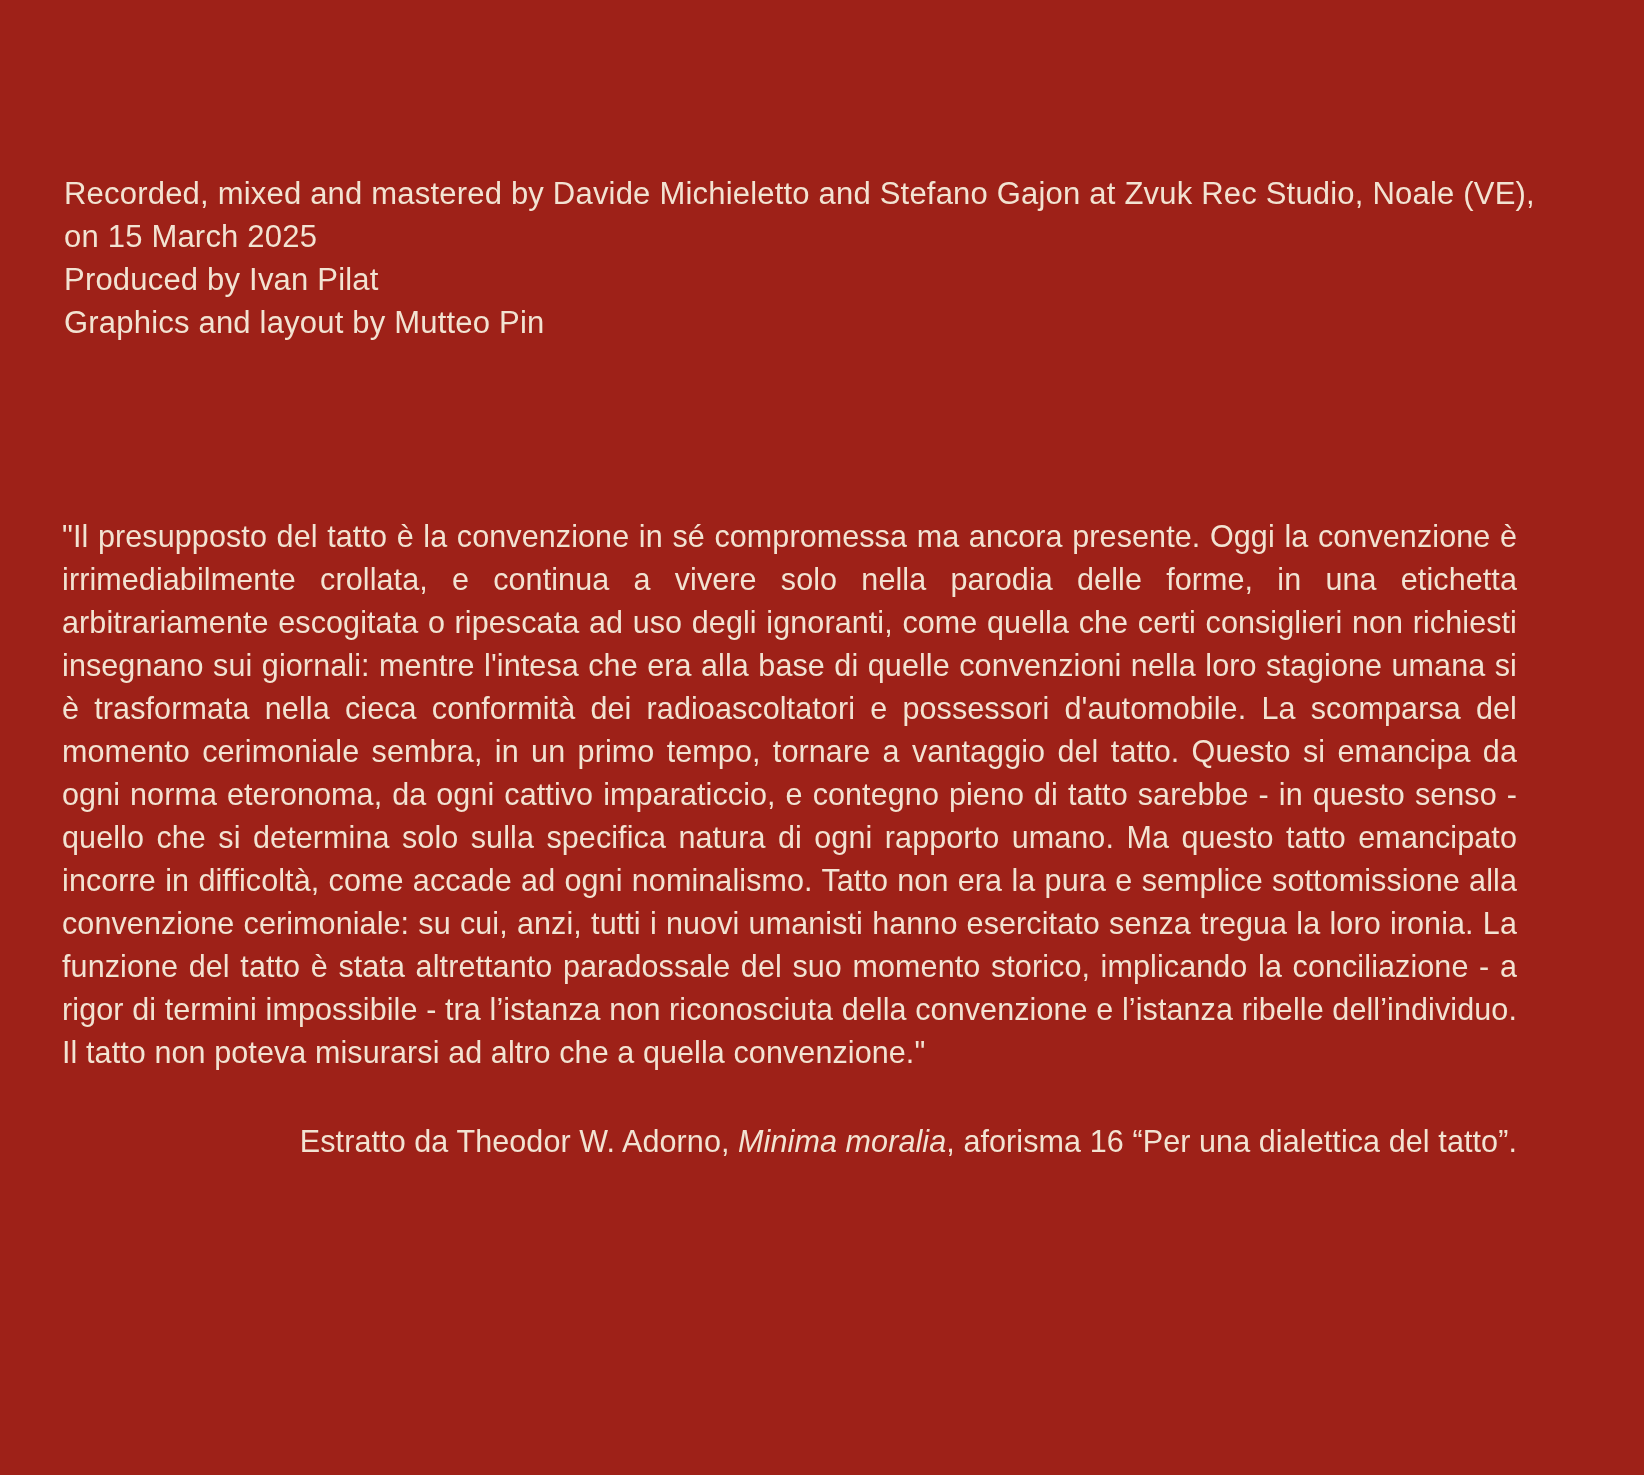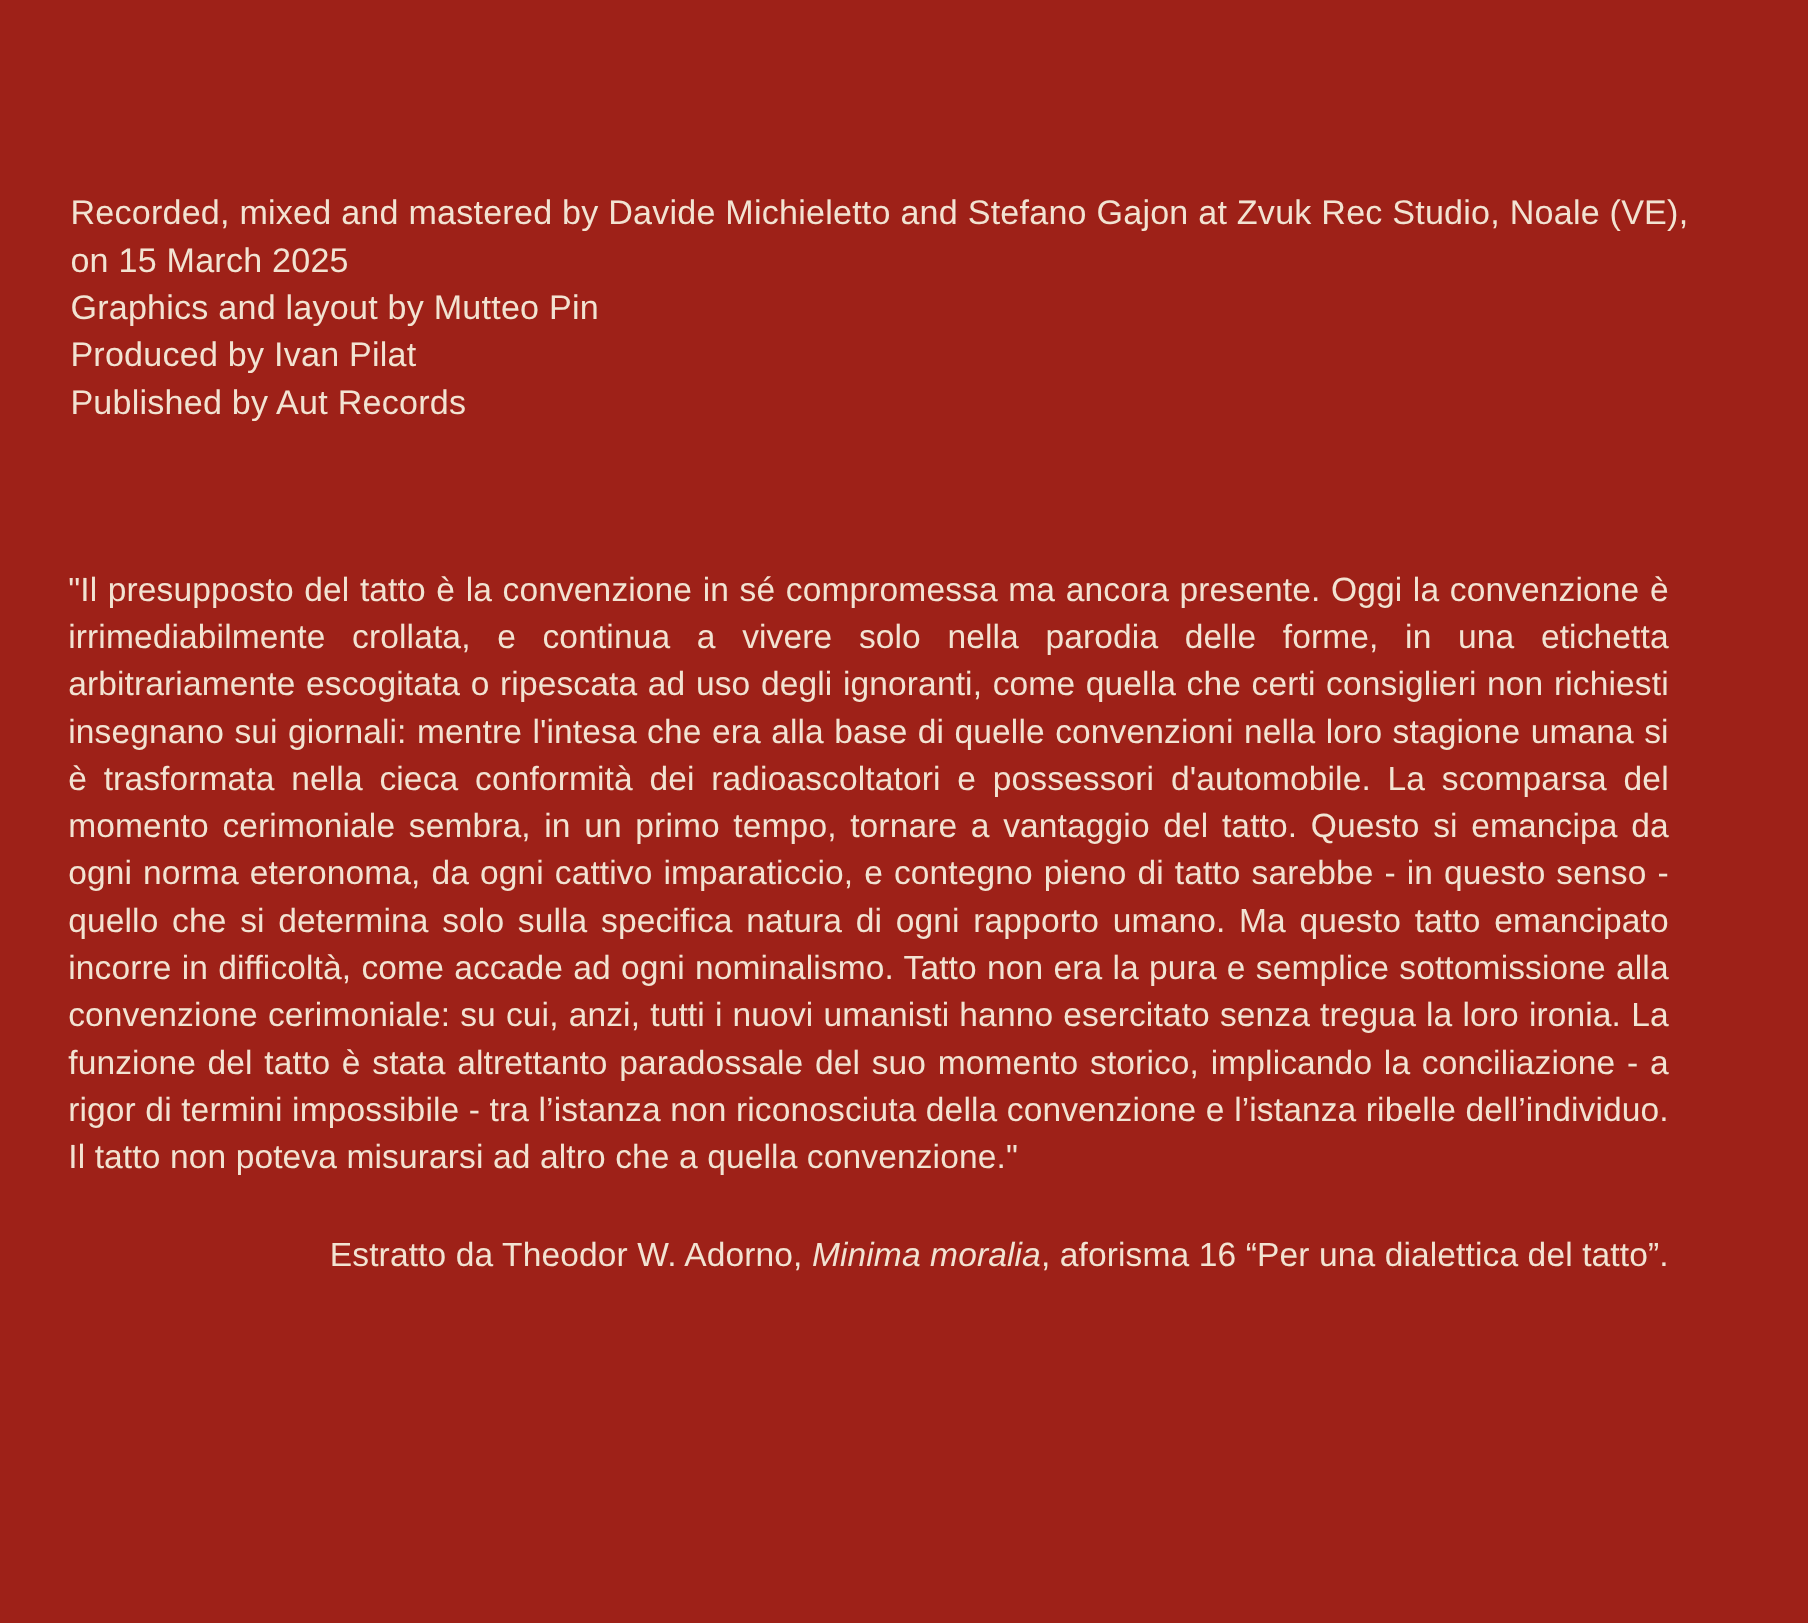--- a/index.html
+++ b/index.html
@@ -59,23 +59,22 @@
     font-style: italic;
   }
 </style>
 </head>
 <body>
 
 <div class="page">
 
   <div class="credits">
     <span class="line">Recorded, mixed and mastered by Davide Michieletto and Stefano Gajon at Zvuk Rec Studio, Noale (VE), on 15 March 2025</span>
+    <span class="line">Produced by Ivan Pilat</span>
     <span class="line">Graphics and layout by Mutteo Pin</span>
-    <span class="line">Produced by Ivan Pilat</span>
-    <span class="line">Published by Aut Records</span>
   </div>
 
   <div class="quote-block">
     <p class="quote-text">"Il presupposto del tatto è la convenzione in sé compromessa ma ancora presente. Oggi la convenzione è irrimediabilmente crollata, e continua a vivere solo nella parodia delle forme, in una etichetta arbitrariamente escogitata o ripescata ad uso degli ignoranti, come quella che certi consiglieri non richiesti insegnano sui giornali: mentre l'intesa che era alla base di quelle convenzioni nella loro stagione umana si è trasformata nella cieca conformità dei radioascoltatori e possessori d'automobile. La scomparsa del momento cerimoniale sembra, in un primo tempo, tornare a vantaggio del tatto. Questo si emancipa da ogni norma eteronoma, da ogni cattivo imparaticcio, e contegno pieno di tatto sarebbe - in questo senso - quello che si determina solo sulla specifica natura di ogni rapporto umano. Ma questo tatto emancipato incorre in difficoltà, come accade ad ogni nominalismo. Tatto non era la pura e semplice sottomissione alla convenzione cerimoniale: su cui, anzi, tutti i nuovi umanisti hanno esercitato senza tregua la loro ironia. La funzione del tatto è stata altrettanto paradossale del suo momento storico, implicando la conciliazione - a rigor di termini impossibile - tra l’istanza non riconosciuta della convenzione e l’istanza ribelle dell’individuo. Il tatto non poteva misurarsi ad altro che a quella convenzione."</p>
     <div class="source"><span>Estratto da Theodor W. Adorno, </span><span class="ital">Minima moralia</span><span>, aforisma 16 “Per una dialettica del tatto”.</span></div>
   </div>
 
 </div>
 
 </body></html>

